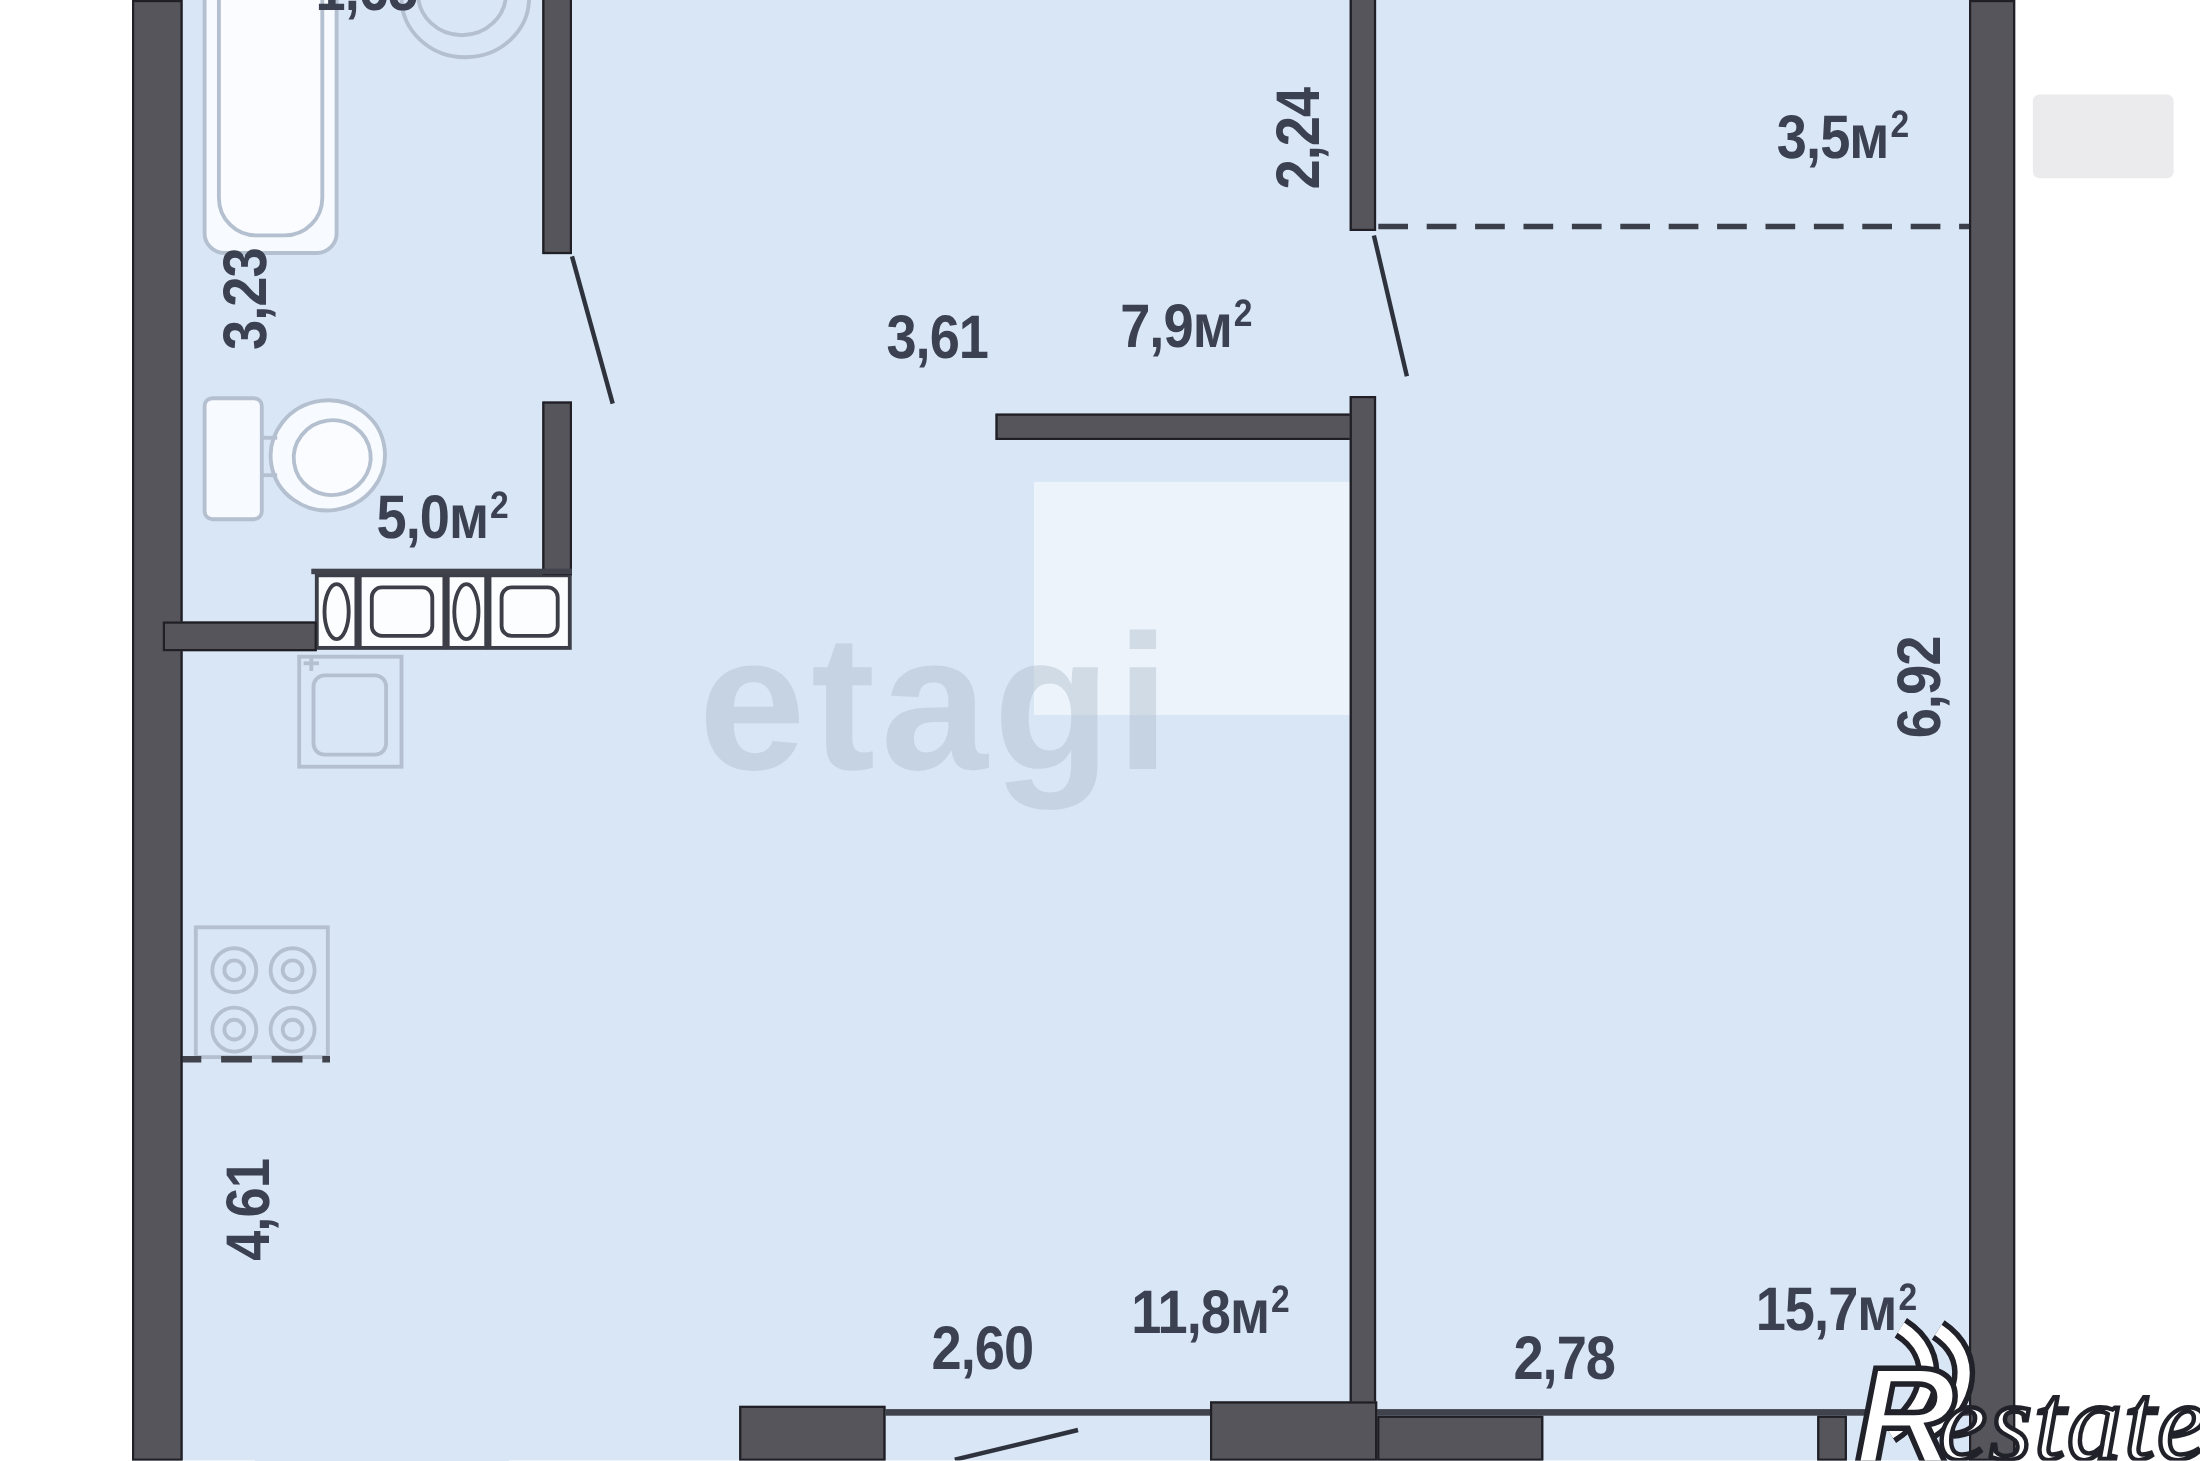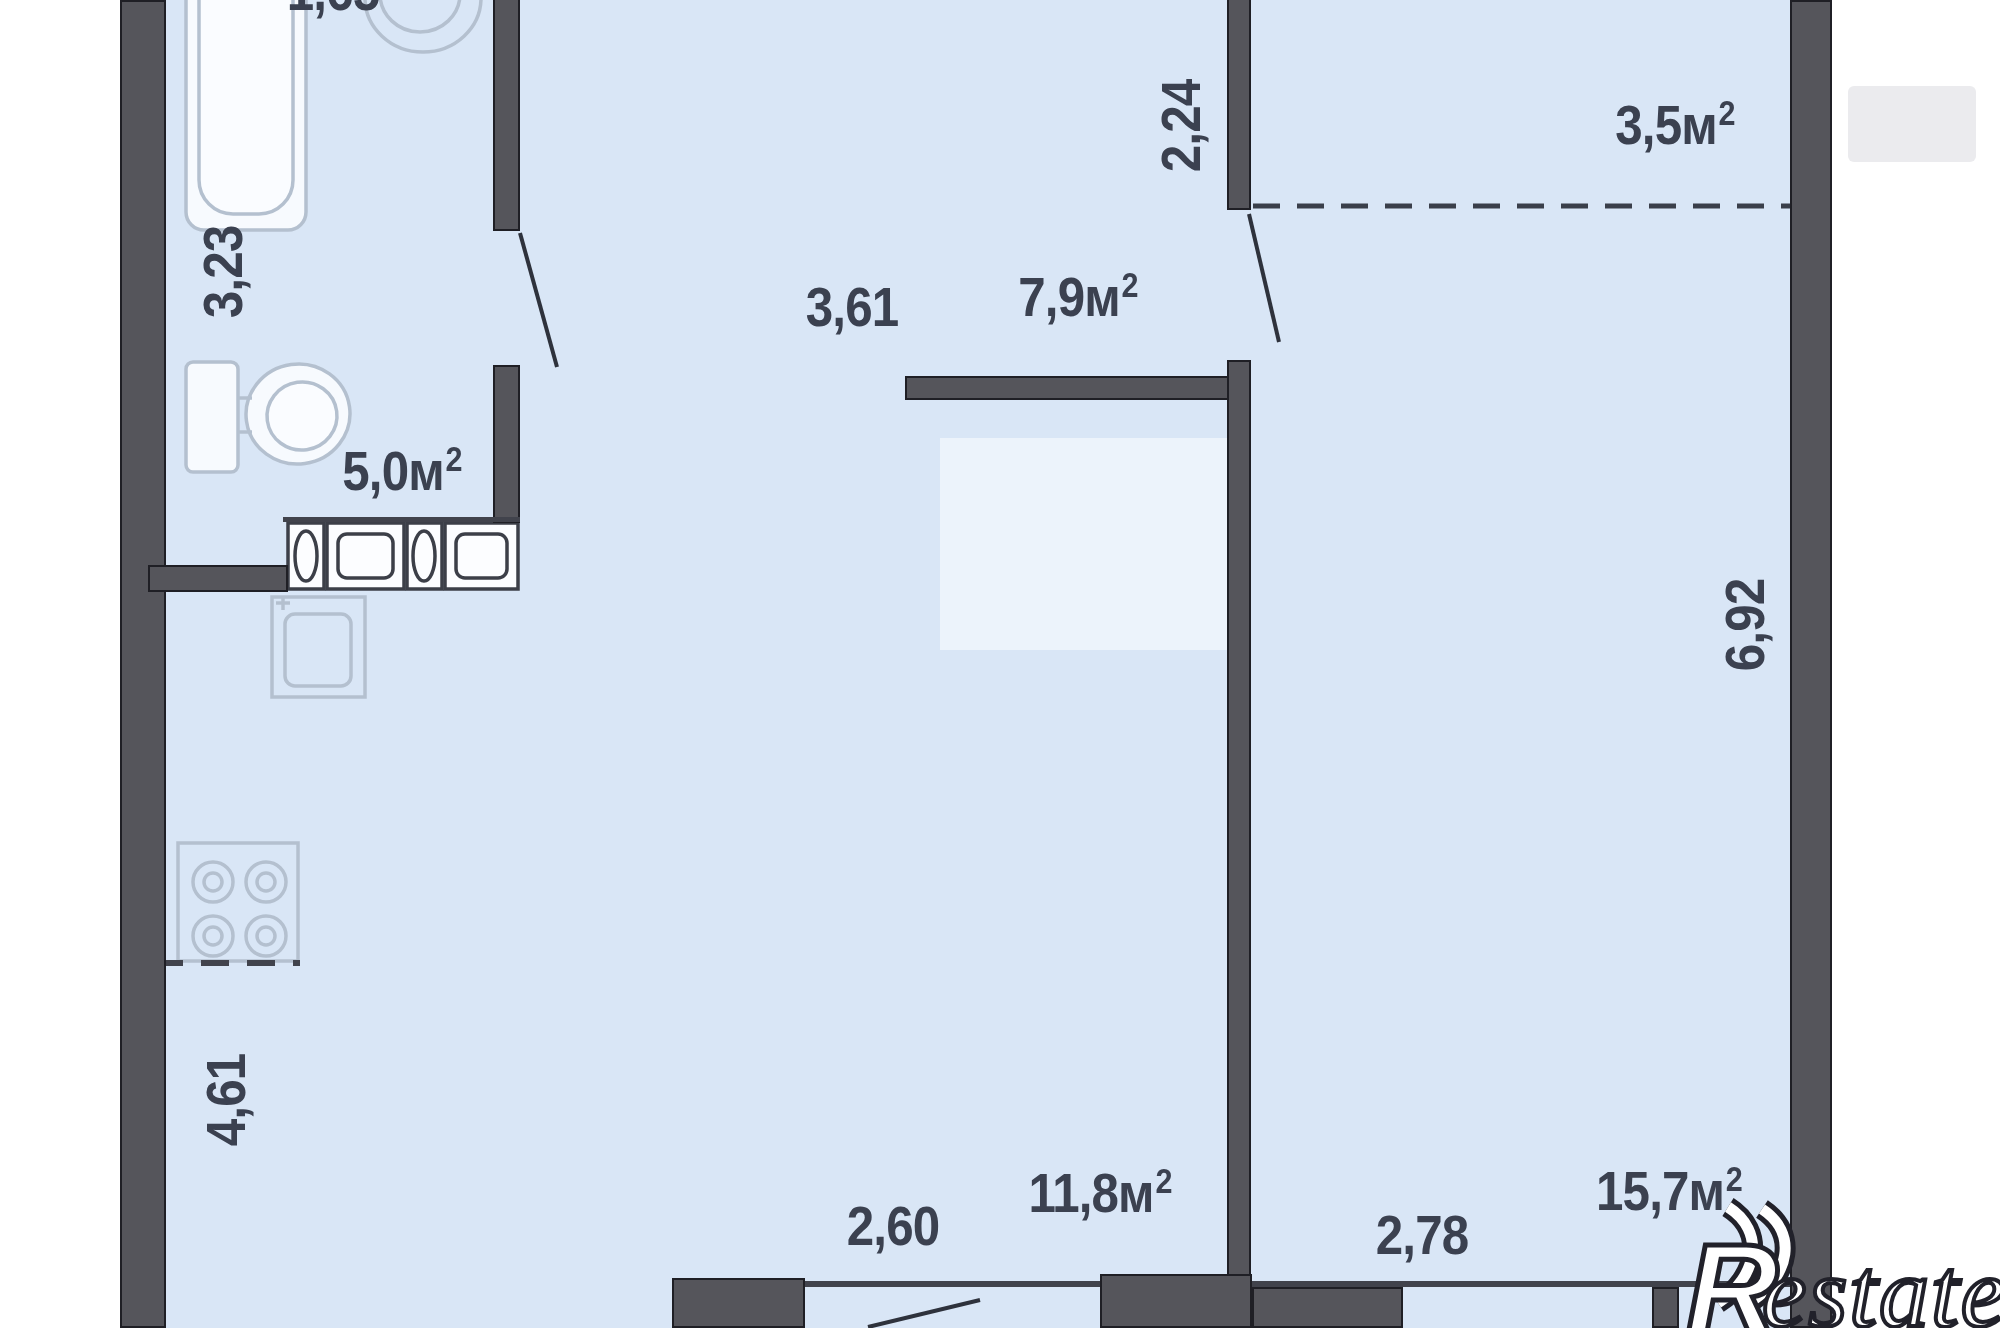--- a/index.html
+++ b/index.html
@@ -37,20 +37,21 @@
   }
 </style>
 </head>
 <body>
 
 <div class="stage">
 
   <div class="floor"></div>
 
   <div class="wm-box"></div>
+  <div class="wm-etagi">etagi</div>
   <div class="margin-smudge"></div>
 
   <svg class="overlay" width="2000" height="1328" viewBox="0 0 2000 1328">
 
     <g fill="rgba(249,252,255,0.9)" stroke="#b4c0cf" stroke-width="3.5">
       <rect x="186" y="-60" width="120" height="290" rx="18"></rect>
       <rect x="199" y="-44" width="94" height="258" rx="34"></rect>
     </g>
 
     <g fill="none" stroke="#b4c0cf" stroke-width="3.5">

